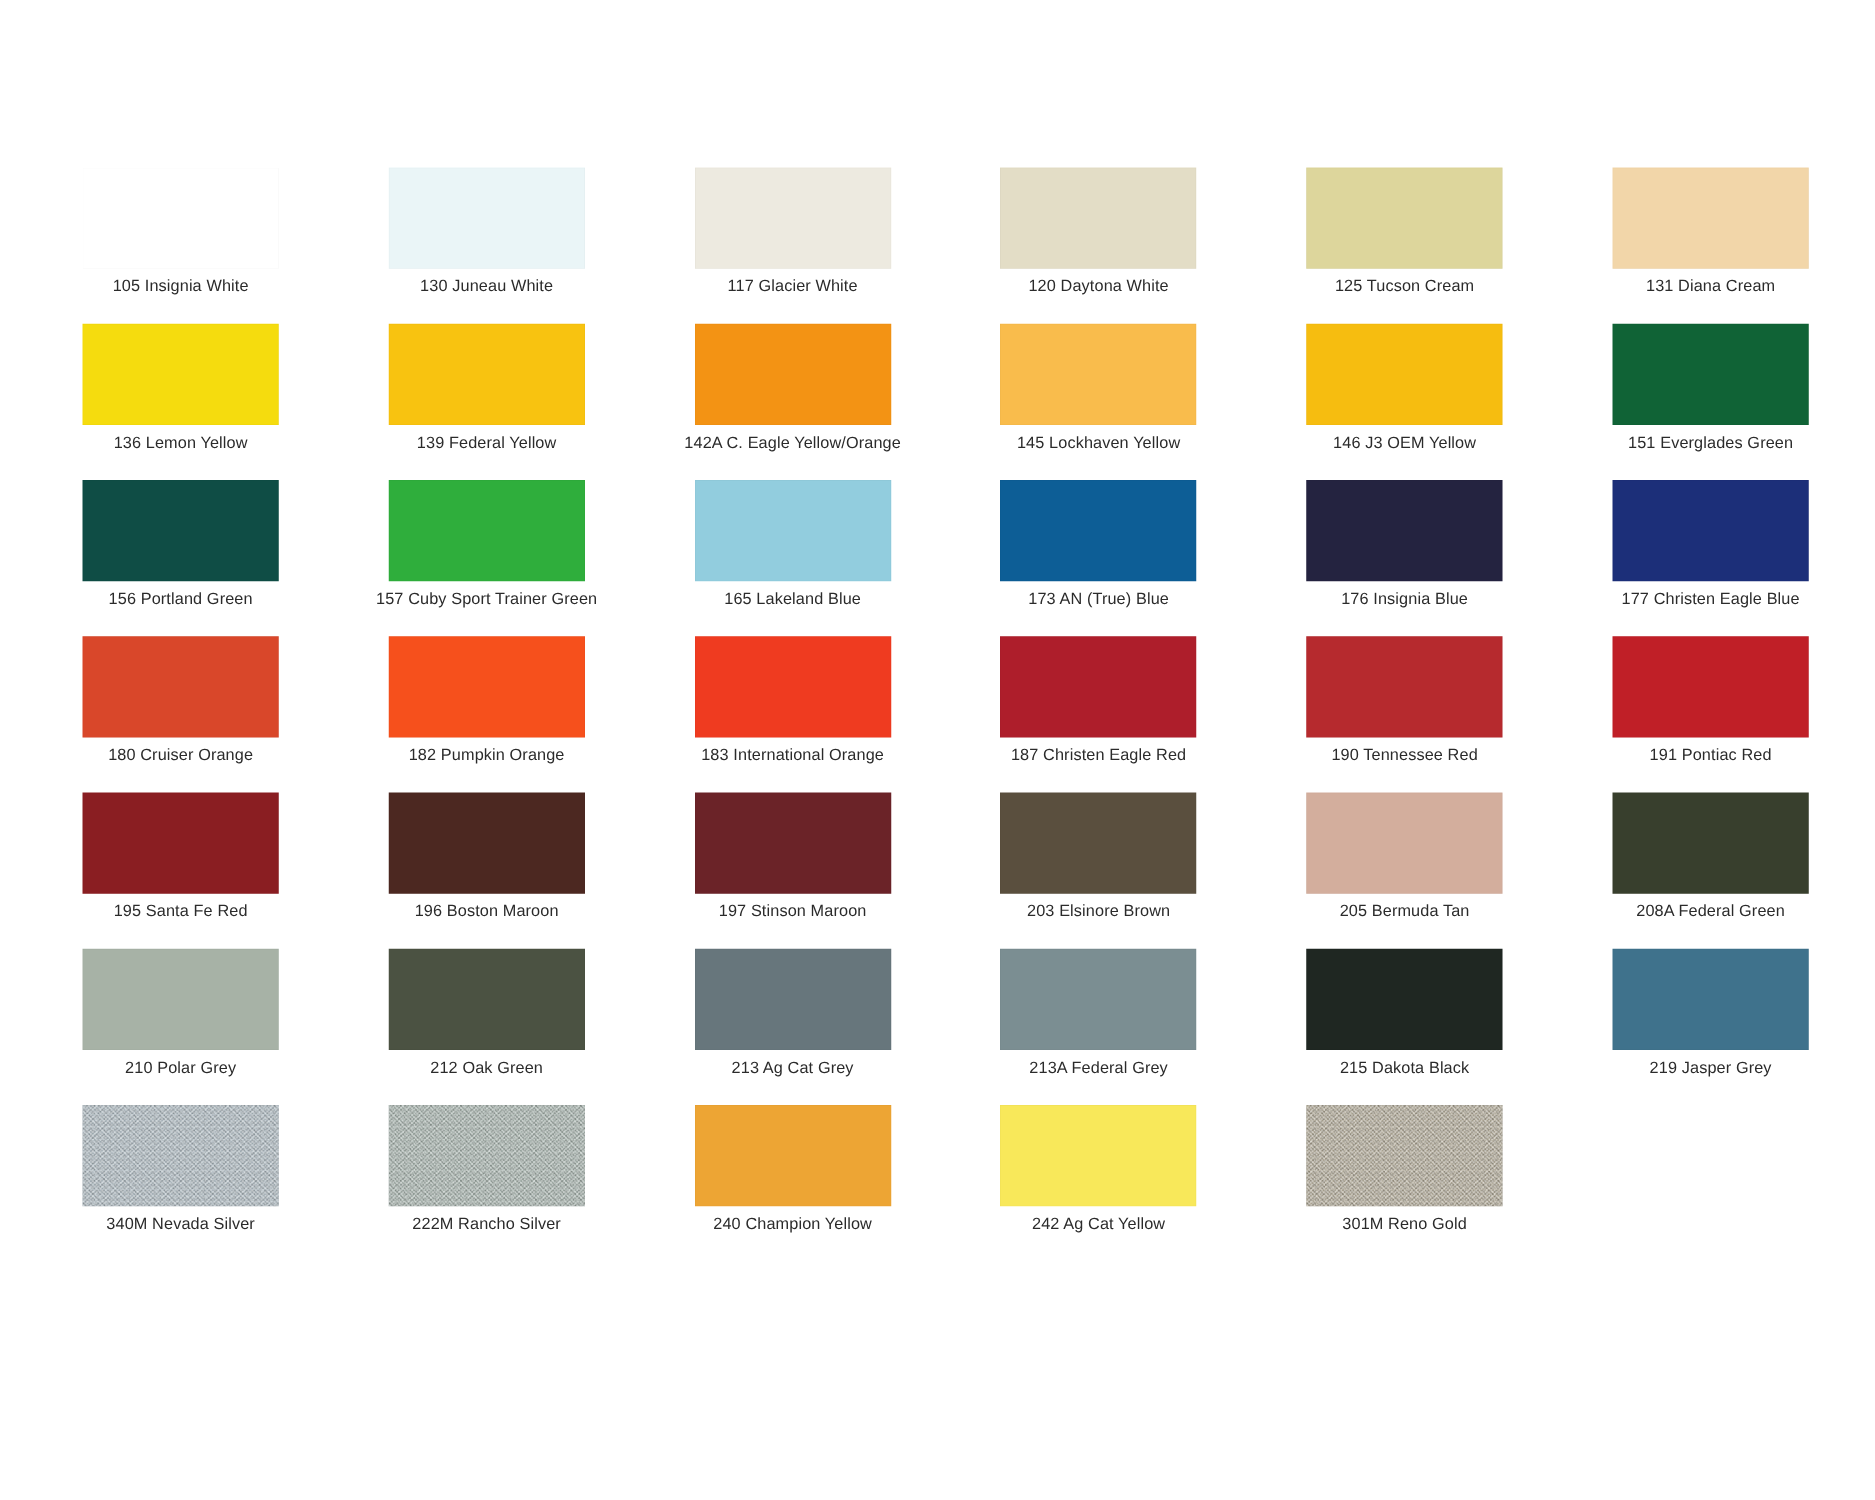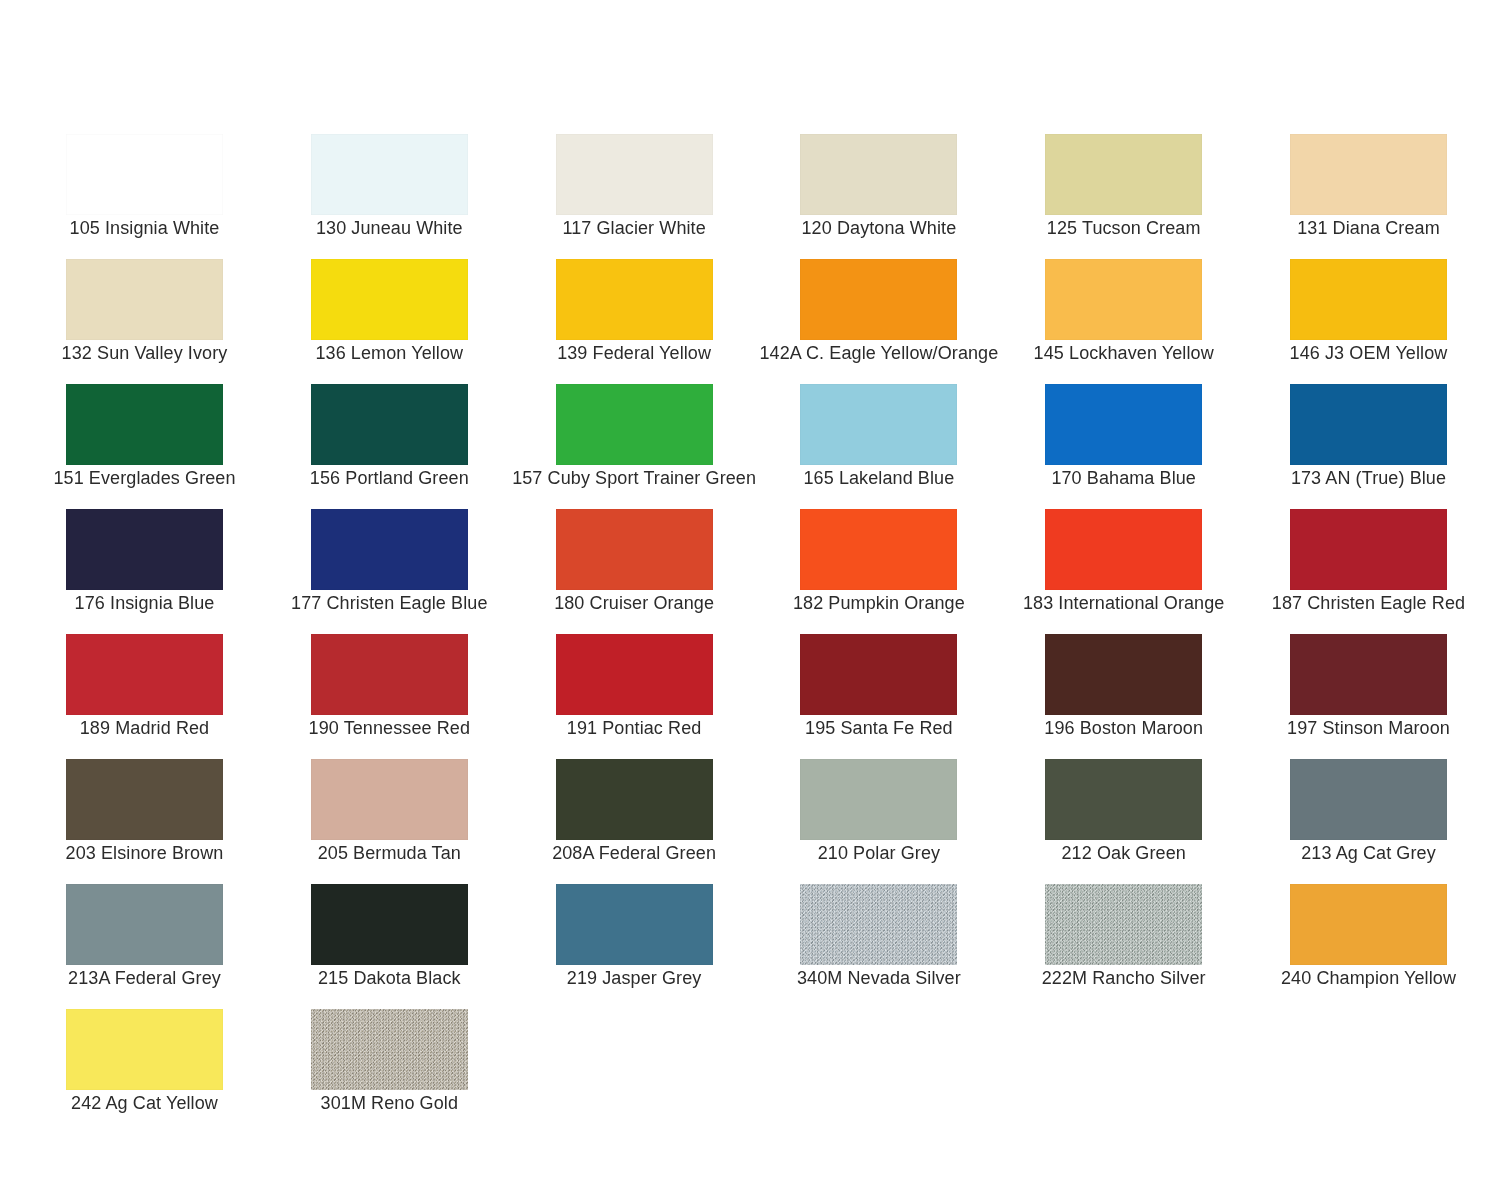--- a/index.html
+++ b/index.html
@@ -70,21 +70,21 @@
       repeating-linear-gradient(-37deg, rgba(255,255,255,0.16) 0 1px, rgba(0,0,0,0.05) 1px 3px);
     background-size: 3px 3px, 5px 5px, 4px 4px, 7px 7px;
   }
 
   .swatch-label {
     position: absolute;
     left: -50px;
     top: 87px;
     width: 257px;
     text-align: center;
-    font-size: 18px;
+    font-size: 13px;
     line-height: 15px;
     color: #2b2b2b;
     letter-spacing: 0.1px;
     white-space: nowrap;
   }
 </style>
 </head>
 <body>
 
 <div id="chart-sheet">
@@ -107,24 +107,20 @@
       </div>
       <div class="swatch-cell">
         <div class="swatch-chip" style="background-color: rgb(221, 214, 156);"></div>
         <div class="swatch-label">125 Tucson Cream</div>
       </div>
       <div class="swatch-cell">
         <div class="swatch-chip" style="background-color: rgb(242, 214, 169);"></div>
         <div class="swatch-label">131 Diana Cream</div>
       </div>
       <div class="swatch-cell">
-        <div class="swatch-chip" style="background-color: rgb(232, 221, 190);"></div>
-        <div class="swatch-label">132 Sun Valley Ivory</div>
-      </div>
-      <div class="swatch-cell">
         <div class="swatch-chip" style="background-color: rgb(245, 220, 14);"></div>
         <div class="swatch-label">136 Lemon Yellow</div>
       </div>
       <div class="swatch-cell">
         <div class="swatch-chip" style="background-color: rgb(248, 195, 16);"></div>
         <div class="swatch-label">139 Federal Yellow</div>
       </div>
       <div class="swatch-cell">
         <div class="swatch-chip" style="background-color: rgb(243, 147, 20);"></div>
         <div class="swatch-label">142A C. Eagle Yellow/Orange</div>
@@ -147,24 +143,20 @@
       </div>
       <div class="swatch-cell">
         <div class="swatch-chip" style="background-color: rgb(47, 174, 60);"></div>
         <div class="swatch-label">157 Cuby Sport Trainer Green</div>
       </div>
       <div class="swatch-cell">
         <div class="swatch-chip" style="background-color: rgb(146, 205, 222);"></div>
         <div class="swatch-label">165 Lakeland Blue</div>
       </div>
       <div class="swatch-cell">
-        <div class="swatch-chip" style="background-color: rgb(13, 108, 196);"></div>
-        <div class="swatch-label">170 Bahama Blue</div>
-      </div>
-      <div class="swatch-cell">
         <div class="swatch-chip" style="background-color: rgb(13, 94, 150);"></div>
         <div class="swatch-label">173 AN (True) Blue</div>
       </div>
       <div class="swatch-cell">
         <div class="swatch-chip" style="background-color: rgb(36, 35, 64);"></div>
         <div class="swatch-label">176 Insignia Blue</div>
       </div>
       <div class="swatch-cell">
         <div class="swatch-chip" style="background-color: rgb(28, 47, 121);"></div>
         <div class="swatch-label">177 Christen Eagle Blue</div>
@@ -179,24 +171,20 @@
       </div>
       <div class="swatch-cell">
         <div class="swatch-chip" style="background-color: rgb(239, 59, 32);"></div>
         <div class="swatch-label">183 International Orange</div>
       </div>
       <div class="swatch-cell">
         <div class="swatch-chip" style="background-color: rgb(174, 30, 43);"></div>
         <div class="swatch-label">187 Christen Eagle Red</div>
       </div>
       <div class="swatch-cell">
-        <div class="swatch-chip" style="background-color: rgb(192, 39, 48);"></div>
-        <div class="swatch-label">189 Madrid Red</div>
-      </div>
-      <div class="swatch-cell">
         <div class="swatch-chip" style="background-color: rgb(182, 42, 46);"></div>
         <div class="swatch-label">190 Tennessee Red</div>
       </div>
       <div class="swatch-cell">
         <div class="swatch-chip" style="background-color: rgb(192, 31, 39);"></div>
         <div class="swatch-label">191 Pontiac Red</div>
       </div>
       <div class="swatch-cell">
         <div class="swatch-chip" style="background-color: rgb(138, 30, 34);"></div>
         <div class="swatch-label">195 Santa Fe Red</div>

